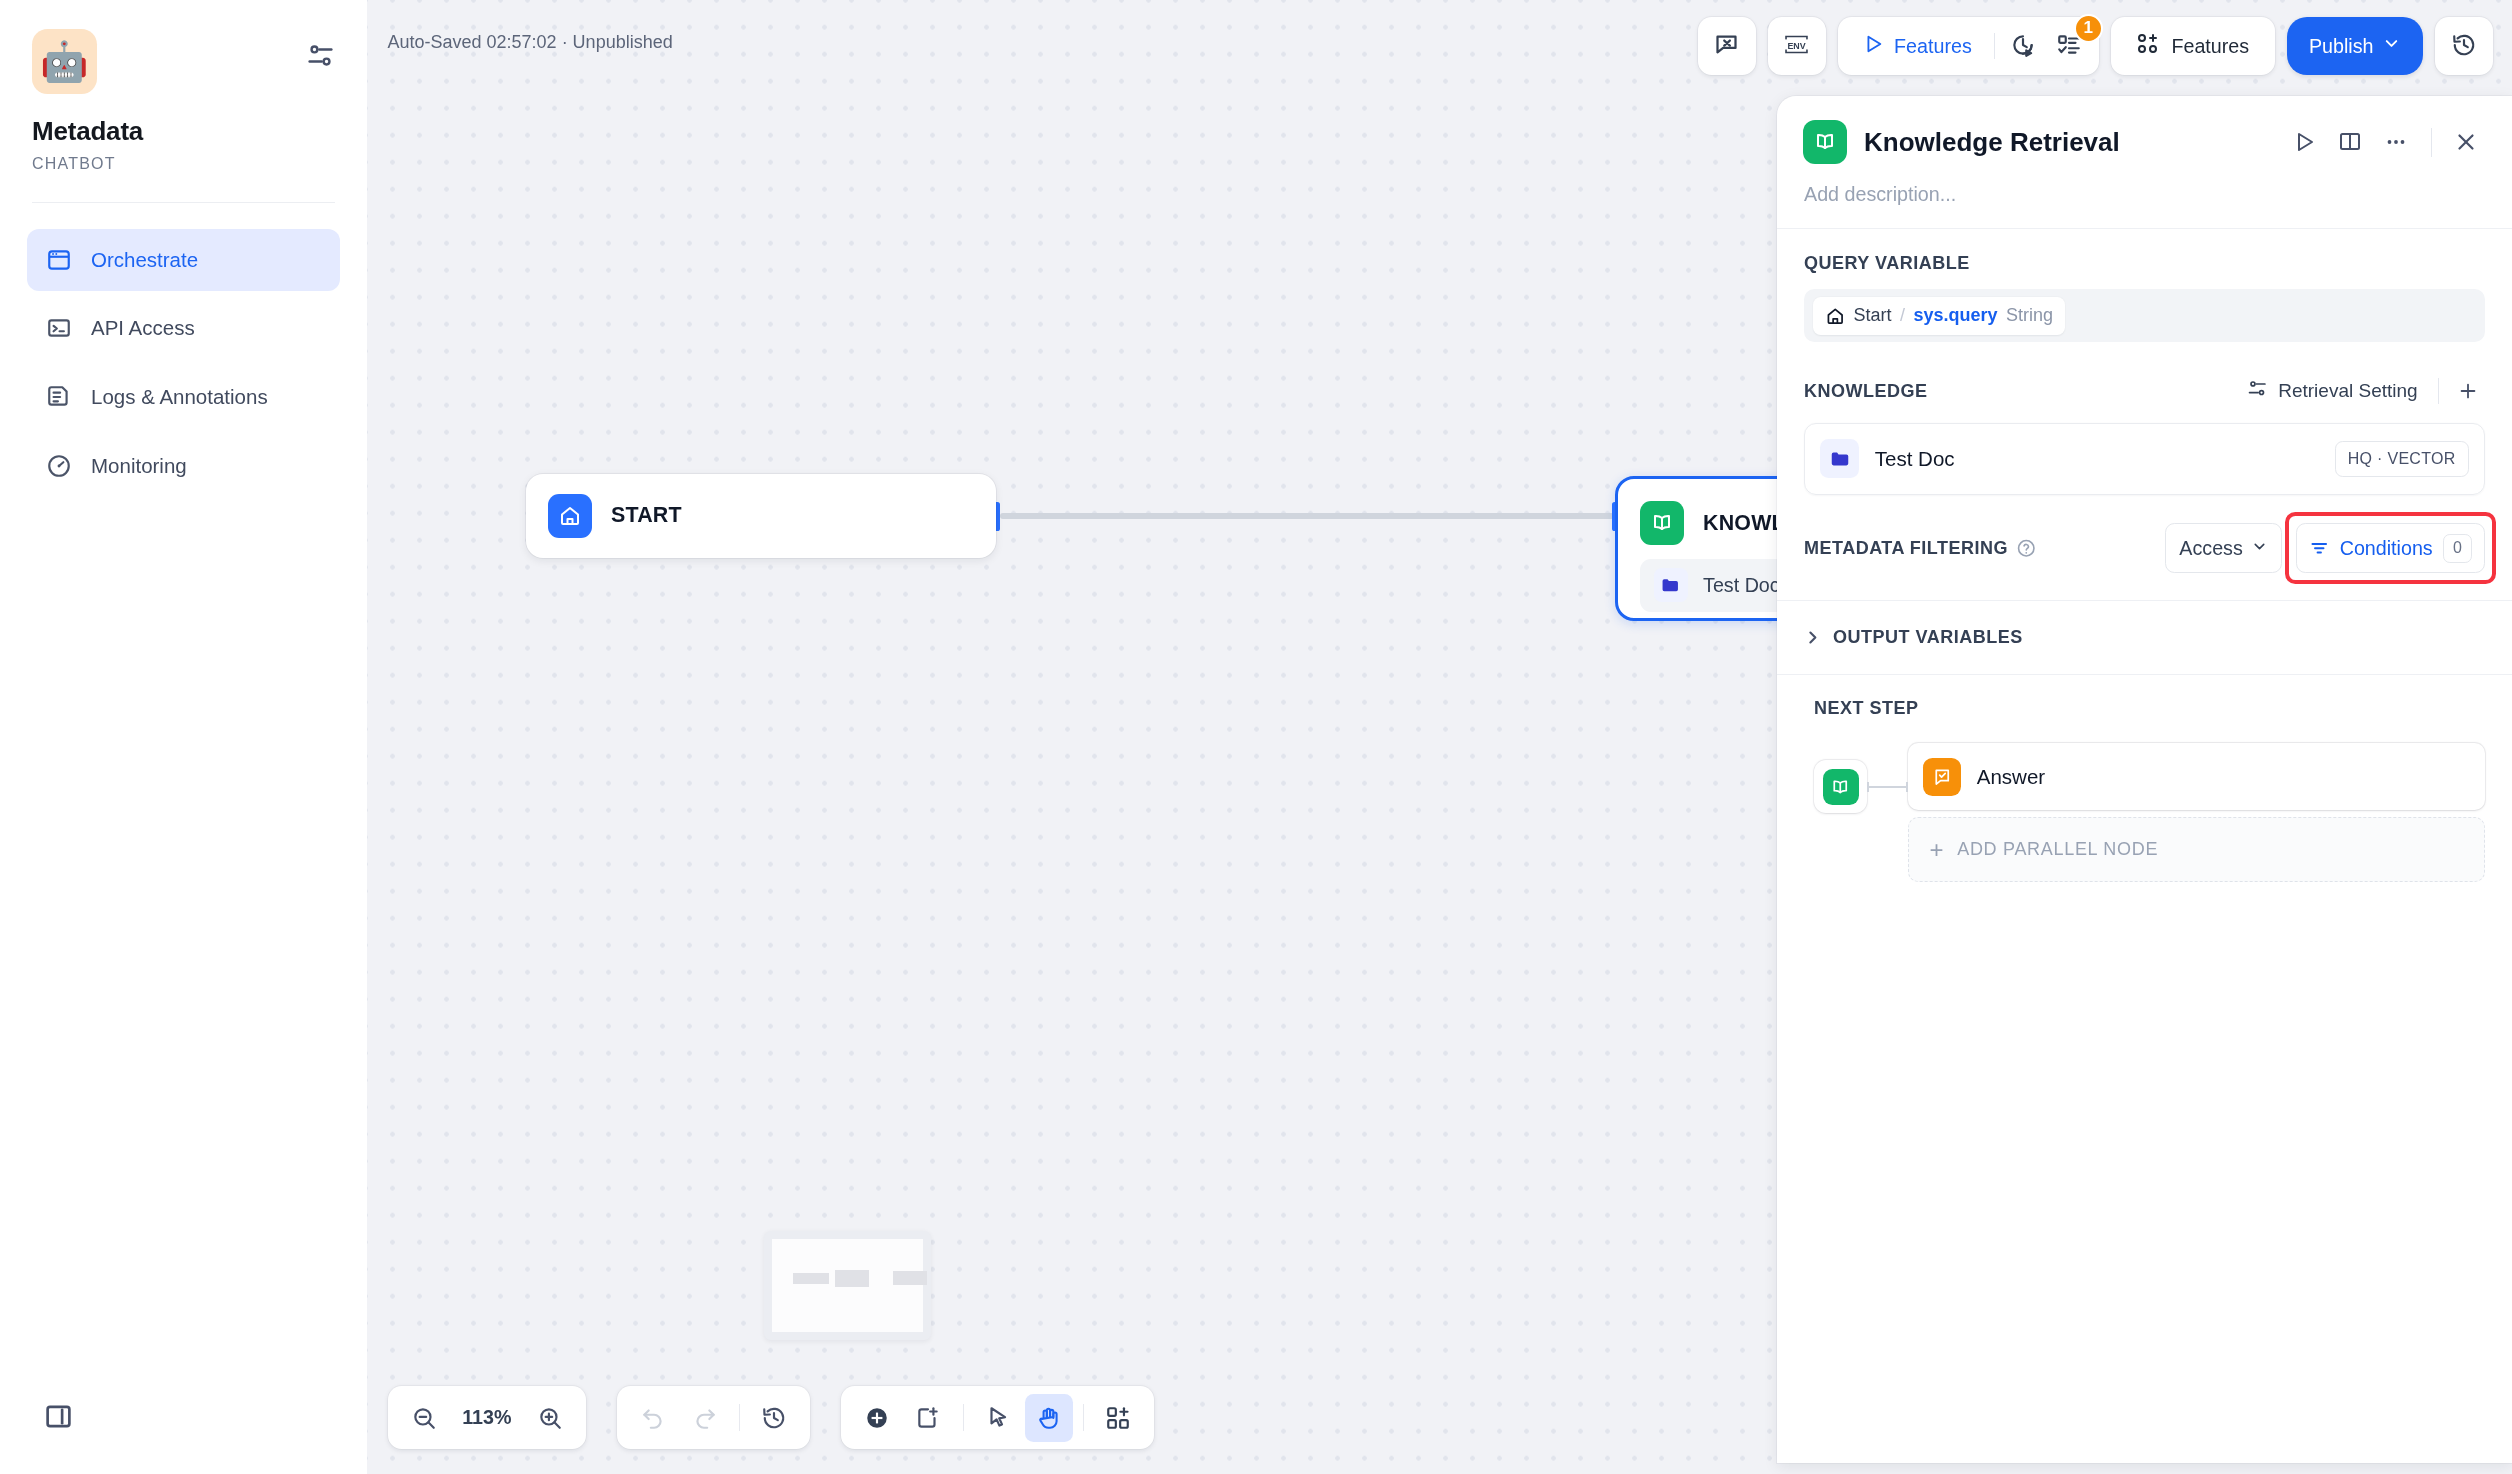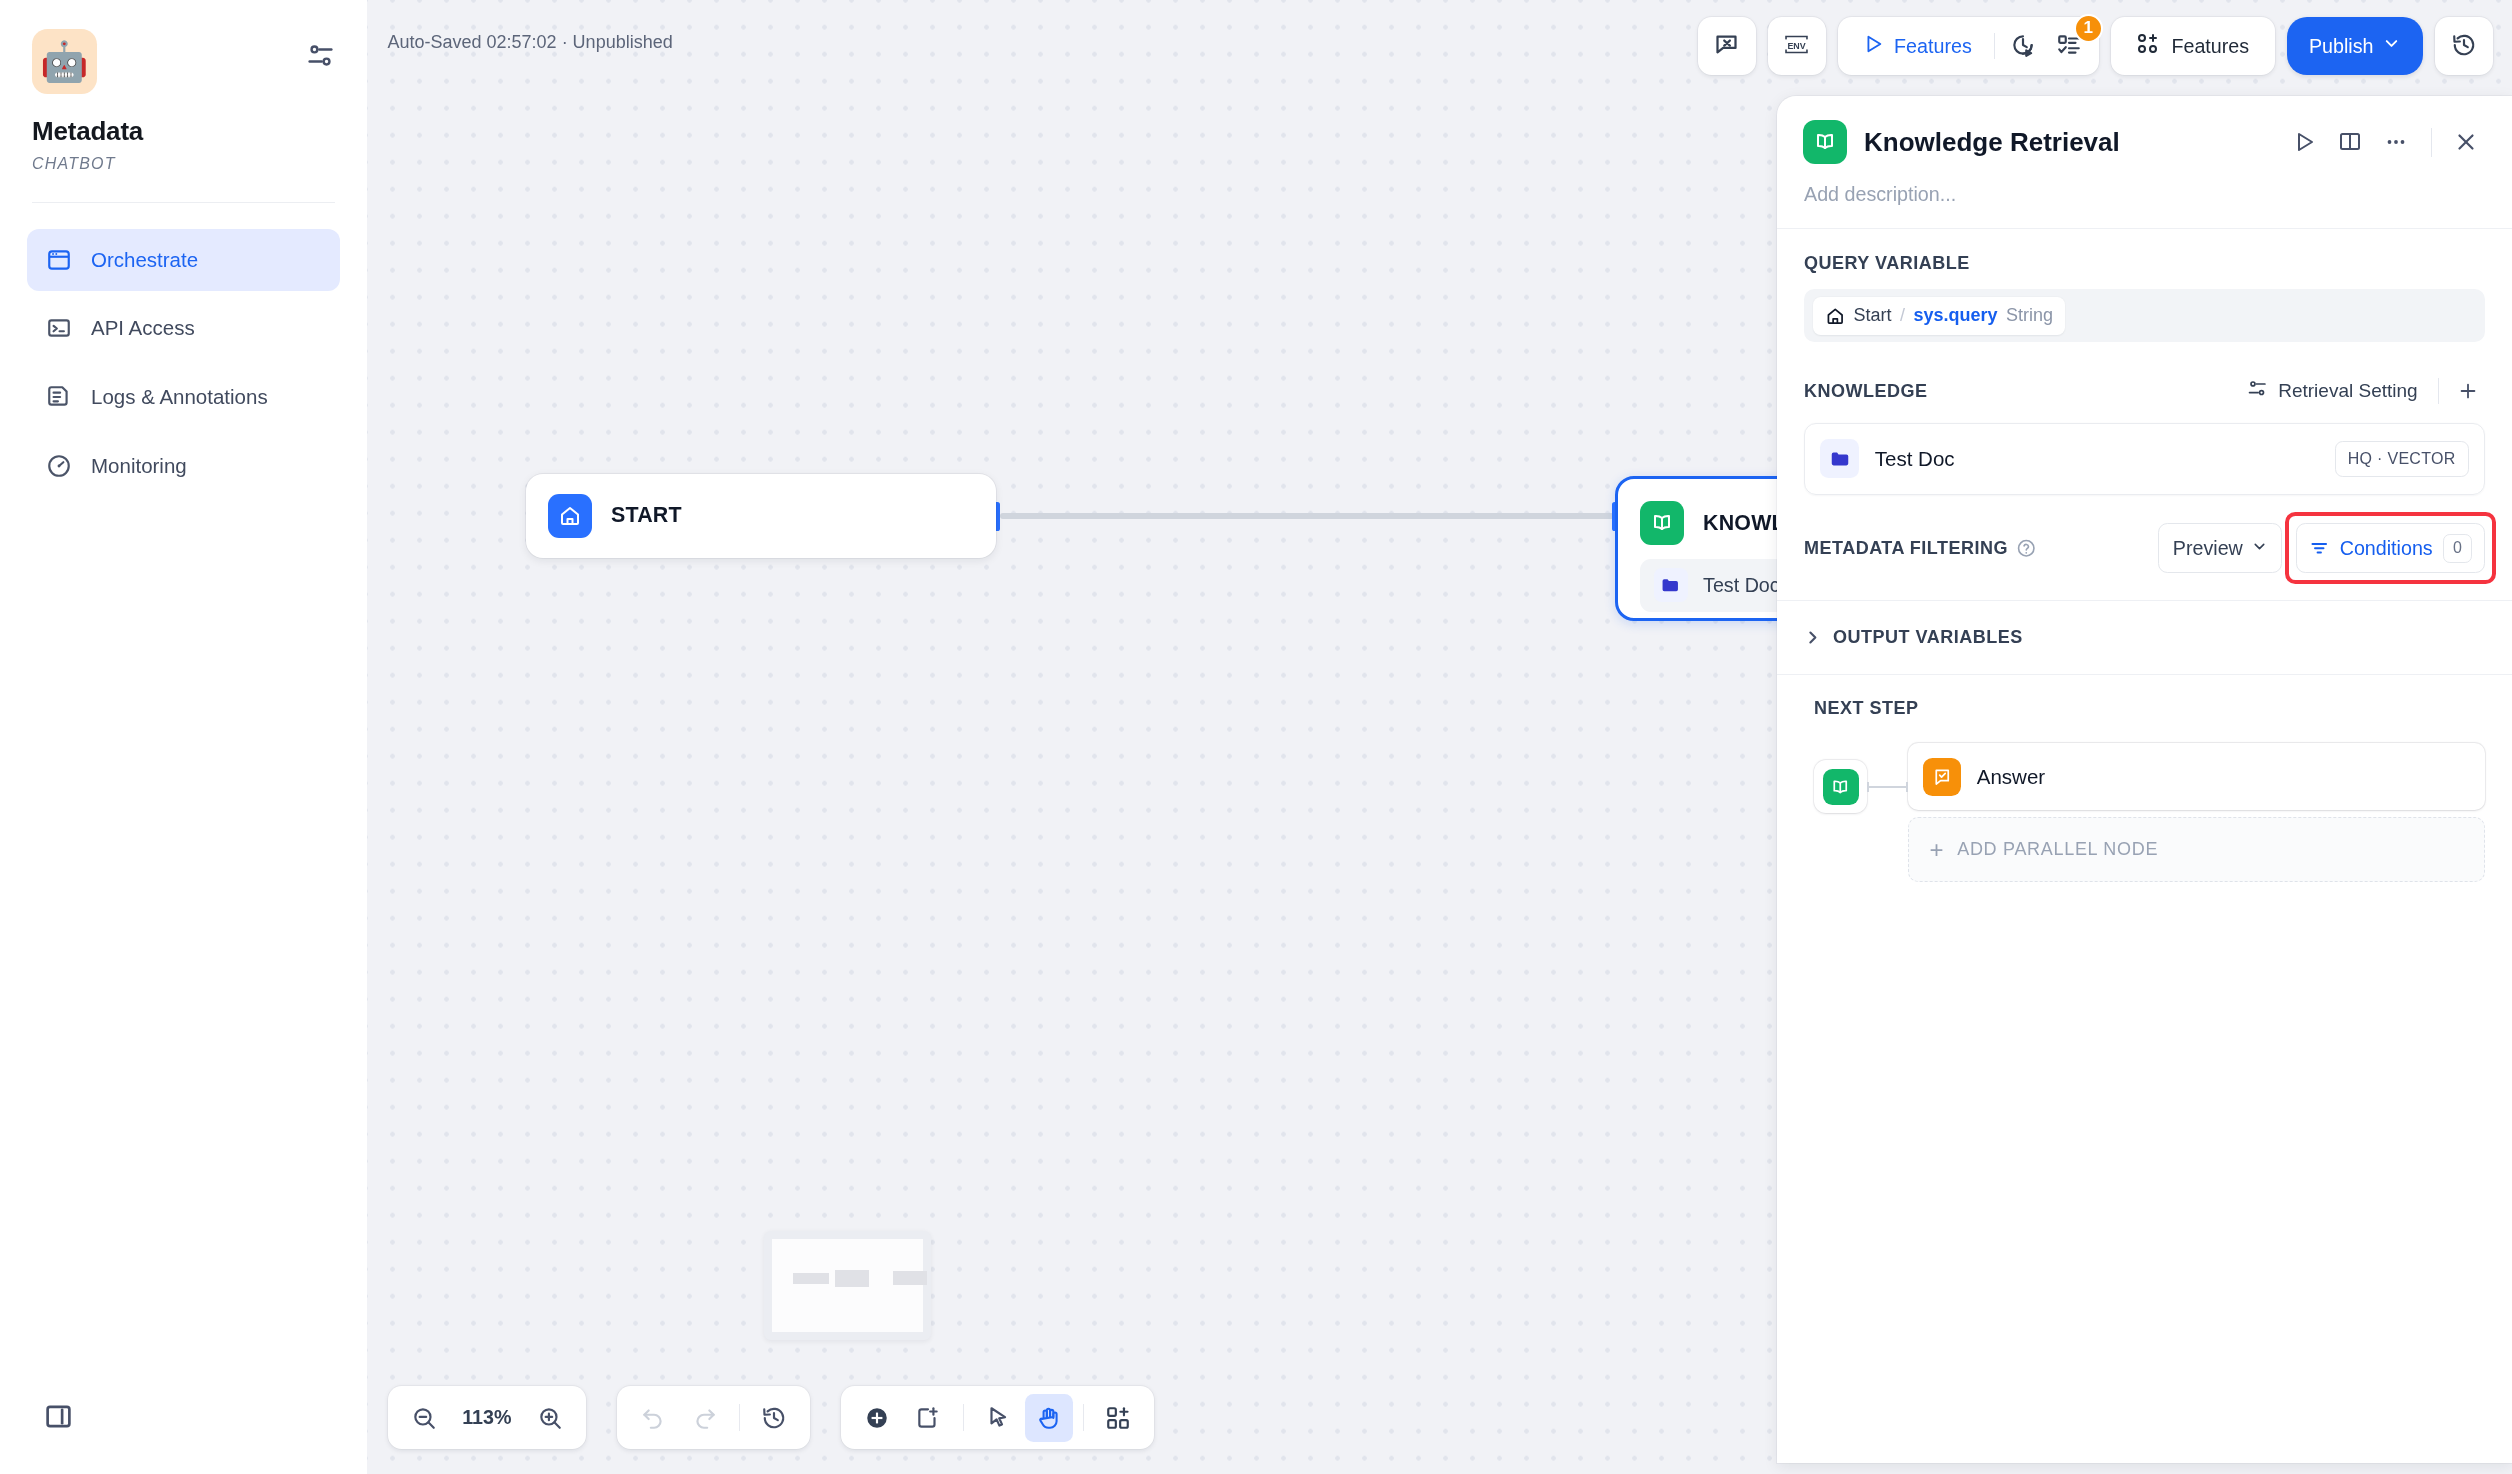--- a/index.html
+++ b/index.html
@@ -29,21 +29,21 @@
   .sb-config-icon {
     position: absolute; right: 32px; top: 41px;
     width: 29px; height: 29px; color: #475068;
   }
   .app-name {
     margin-top: 22px;
     font-size: 26px; font-weight: 700; color: #14181f; letter-spacing: -0.2px;
   }
   .app-type {
     margin-top: 7.7px;
-    font-size: 16px; font-weight: 400; color: #707a8d; letter-spacing: 1.2px; font-style: italic;
+    font-size: 16px; font-weight: 400; color: #707a8d; letter-spacing: 1.2px;
   }
   .sb-divider {
     margin: 29px 32px 0 32px;
     height: 0.9px; background: #eceef2;
   }
   .nav { margin-top: 26px; padding: 0 27px; }
   .nav-item {
     display: flex; align-items: center; gap: 19px;
     height: 62px; border-radius: 12px;
     padding: 0 19px; margin-bottom: 6.8px;
@@ -754,21 +754,21 @@
           <span class="help-ico">
             <svg viewBox="0 0 24 24" fill="none" stroke="currentColor" stroke-width="1.9" stroke-linecap="round">
               <circle cx="12" cy="12" r="9"></circle>
                 <path d="M9.4 9.2a2.7 2.7 0 0 1 5.2.9c0 1.8-2.6 2.2-2.6 3.9"></path>
                 <circle cx="12" cy="17.3" r="1" fill="currentColor" stroke="none"></circle>
             </svg>
           </span>
         </div>
         <div class="meta-right">
           <div class="sel-manual">
-            <span>Preview</span>
+            <span>Access</span>
             <span>
               <svg width="17" height="17" viewBox="0 0 24 24" fill="none" stroke="currentColor" stroke-width="2.2" stroke-linecap="round" stroke-linejoin="round">
                   <polyline points="6,9 12,15 18,9"></polyline>
                 </svg>
             </span>
           </div>
           <div class="cond-wrap">
             <div class="cond-btn">
               <span style="color:#155eef;display:flex;">
                 <svg width="20.5" height="20.5" viewBox="0 0 24 24" fill="none" stroke="currentColor" stroke-width="2.2" stroke-linecap="round">

